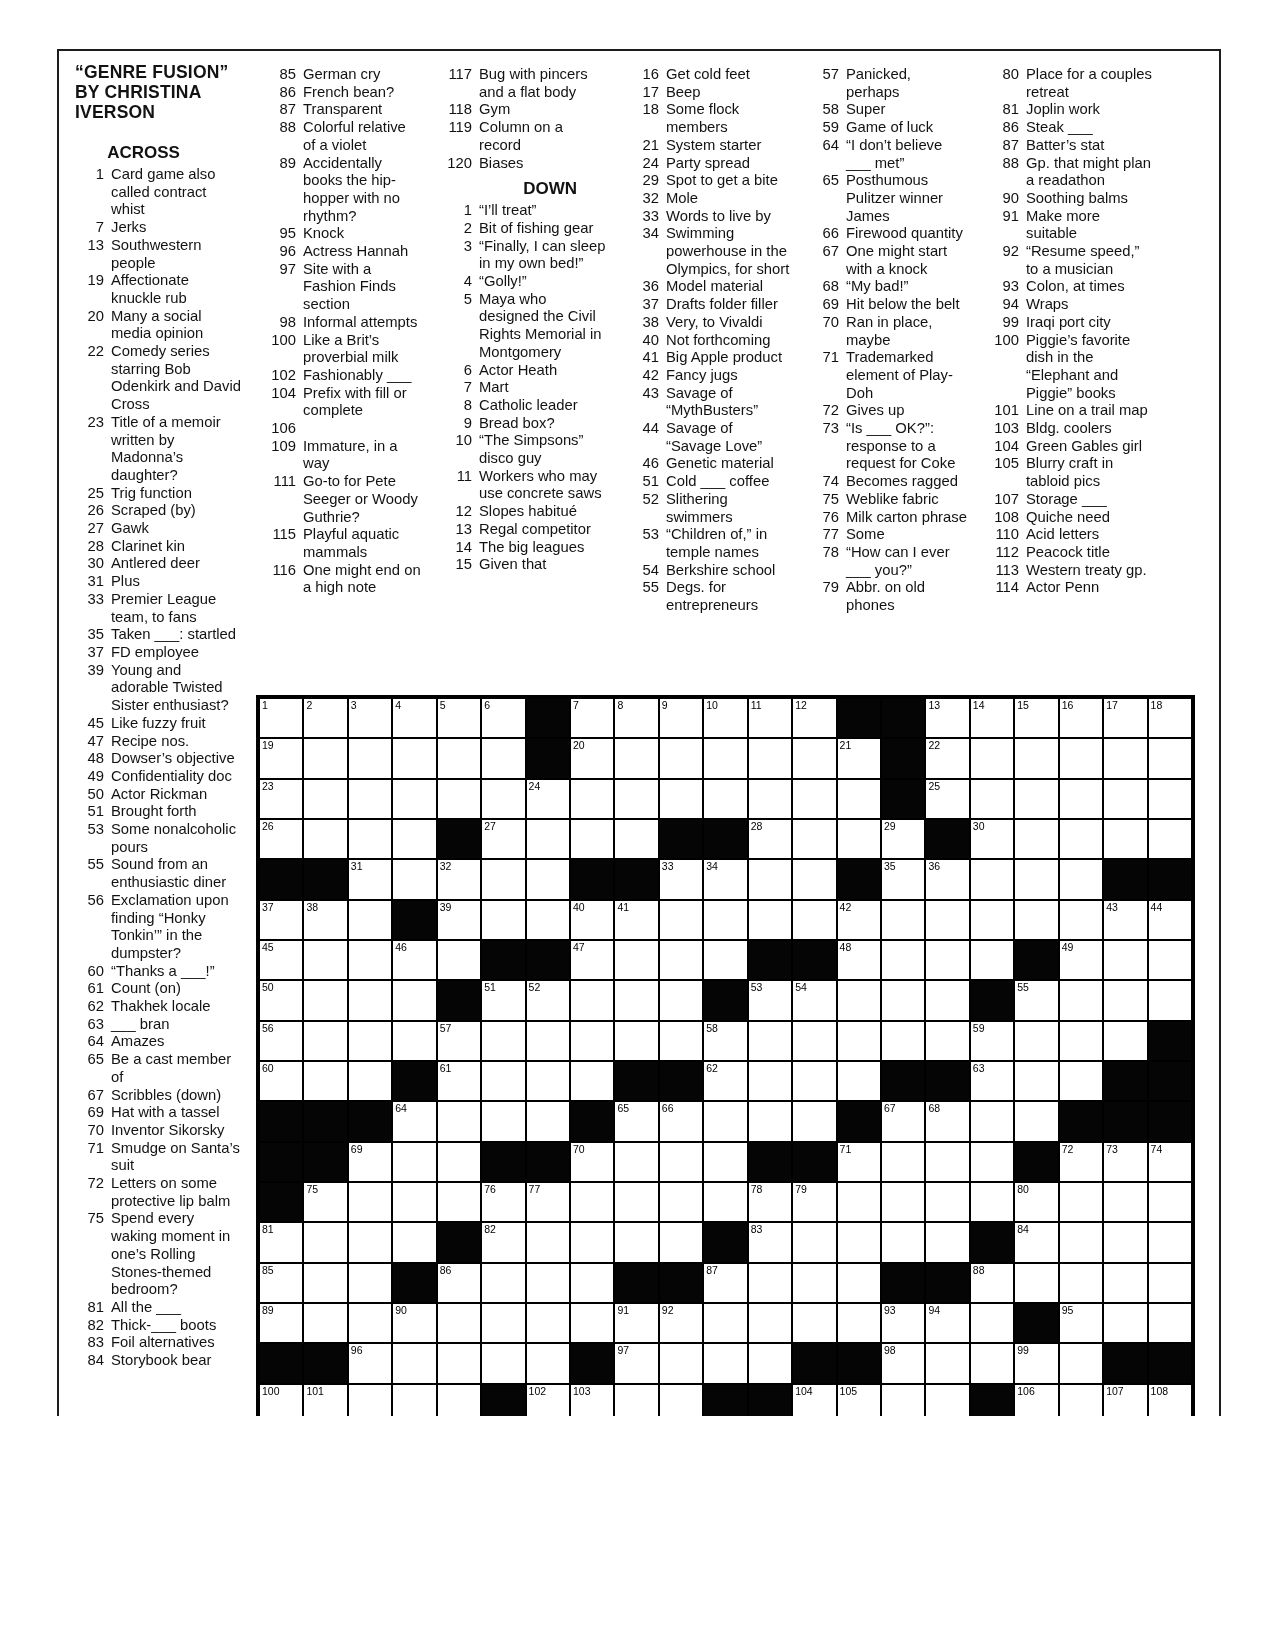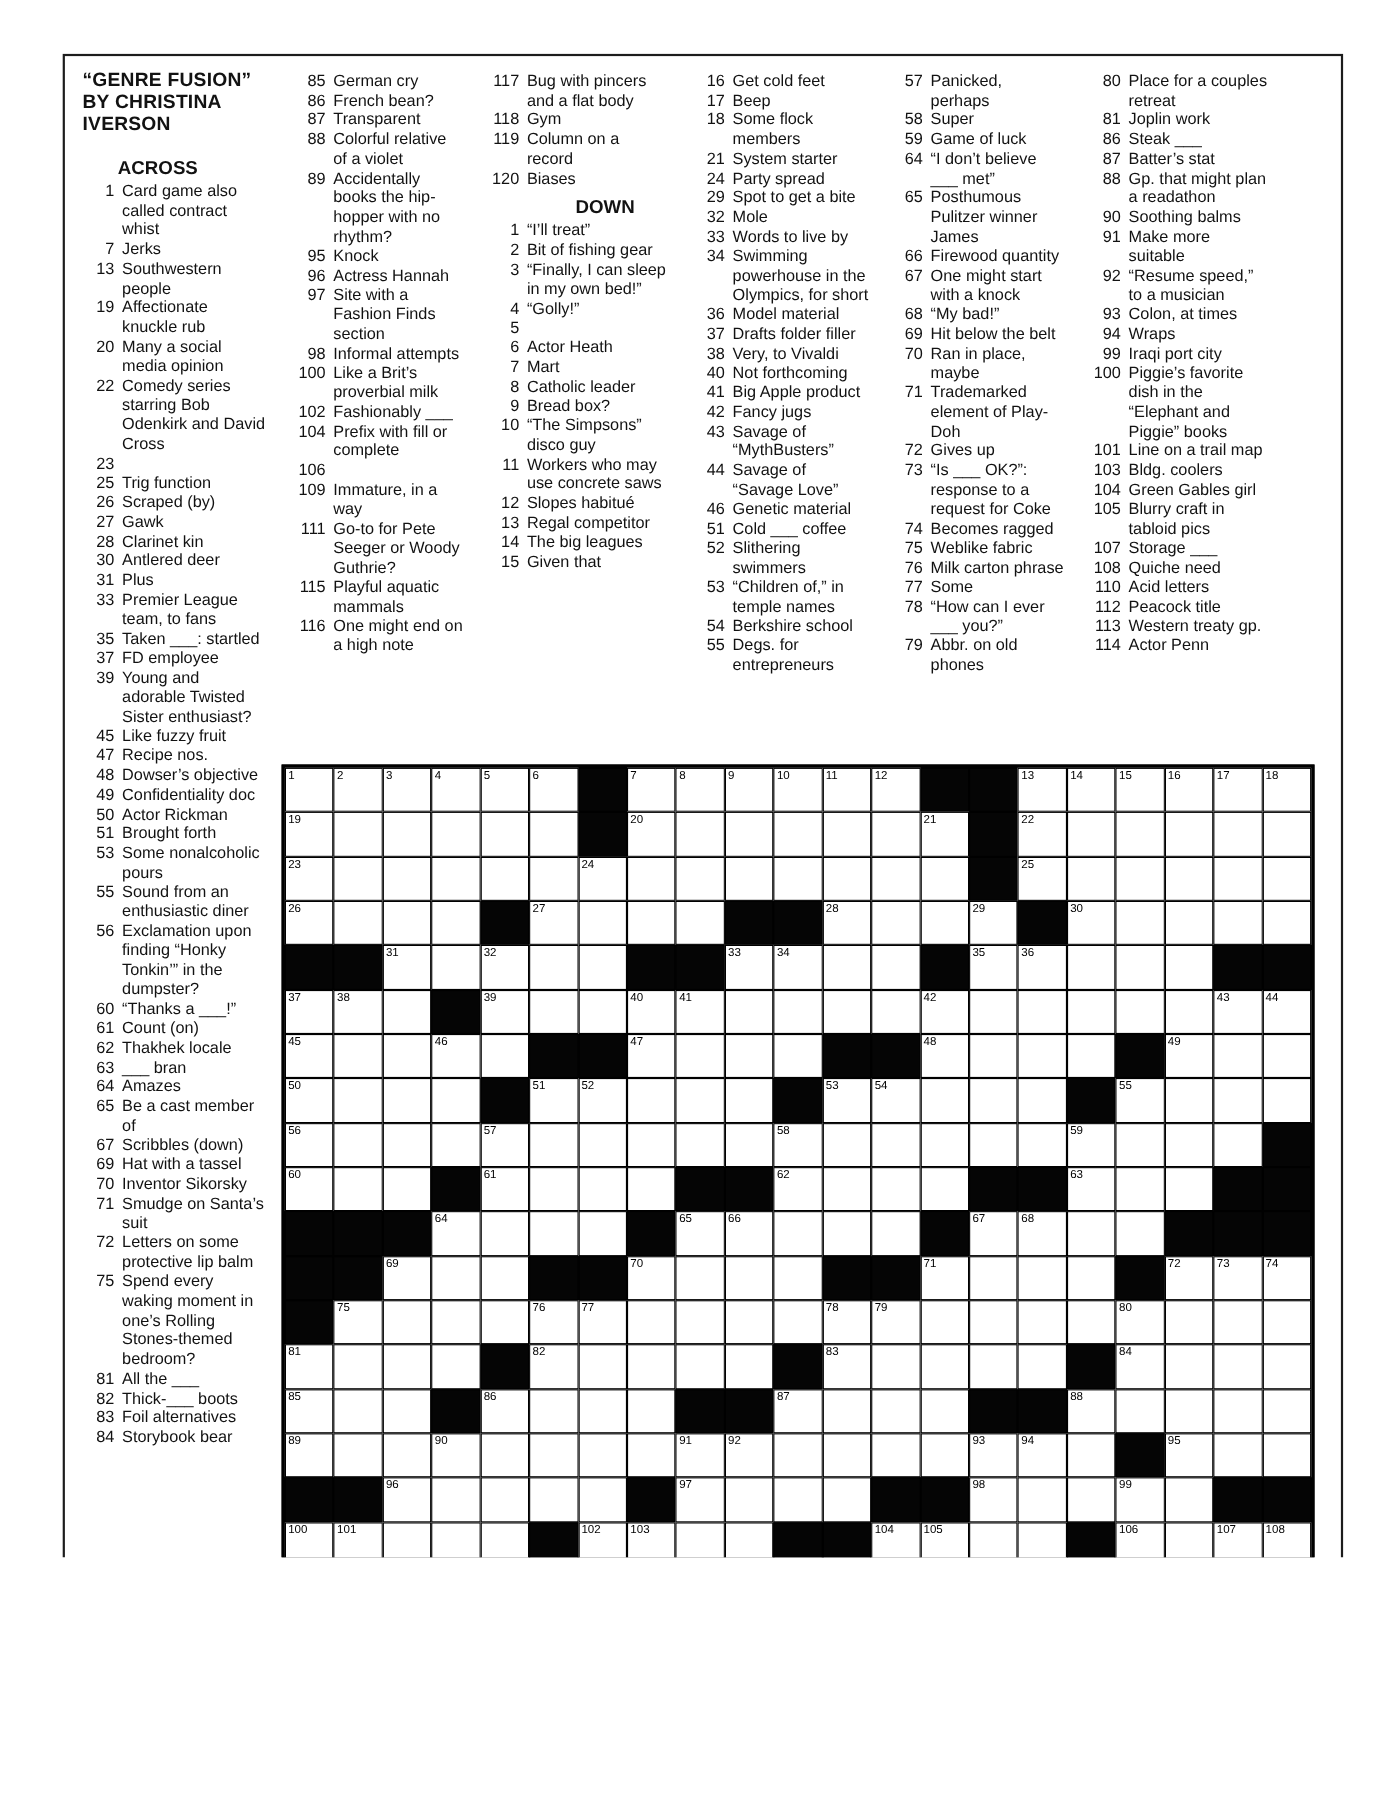--- a/index.html
+++ b/index.html
@@ -67,20 +67,21 @@
       <div class="clue">
         <span class="num">20</span>
         <span class="txt">Many a social media opinion</span>
       </div>
       <div class="clue">
         <span class="num">22</span>
         <span class="txt">Comedy series starring Bob Odenkirk and David Cross</span>
       </div>
       <div class="clue">
         <span class="num">23</span>
+        <span class="txt">Title of a memoir written by Madonna’s daughter?</span>
       </div>
       <div class="clue">
         <span class="num">25</span>
         <span class="txt">Trig function</span>
       </div>
       <div class="clue">
         <span class="num">26</span>
         <span class="txt">Scraped (by)</span>
       </div>
       <div class="clue">
@@ -314,20 +315,21 @@
       <div class="clue">
         <span class="num">3</span>
         <span class="txt">“Finally, I can sleep in my own bed!”</span>
       </div>
       <div class="clue">
         <span class="num">4</span>
         <span class="txt">“Golly!”</span>
       </div>
       <div class="clue">
         <span class="num">5</span>
+        <span class="txt">Maya who designed the Civil Rights Memorial in Montgomery</span>
       </div>
       <div class="clue">
         <span class="num">6</span>
         <span class="txt">Actor Heath</span>
       </div>
       <div class="clue">
         <span class="num">7</span>
         <span class="txt">Mart</span>
       </div>
       <div class="clue">

